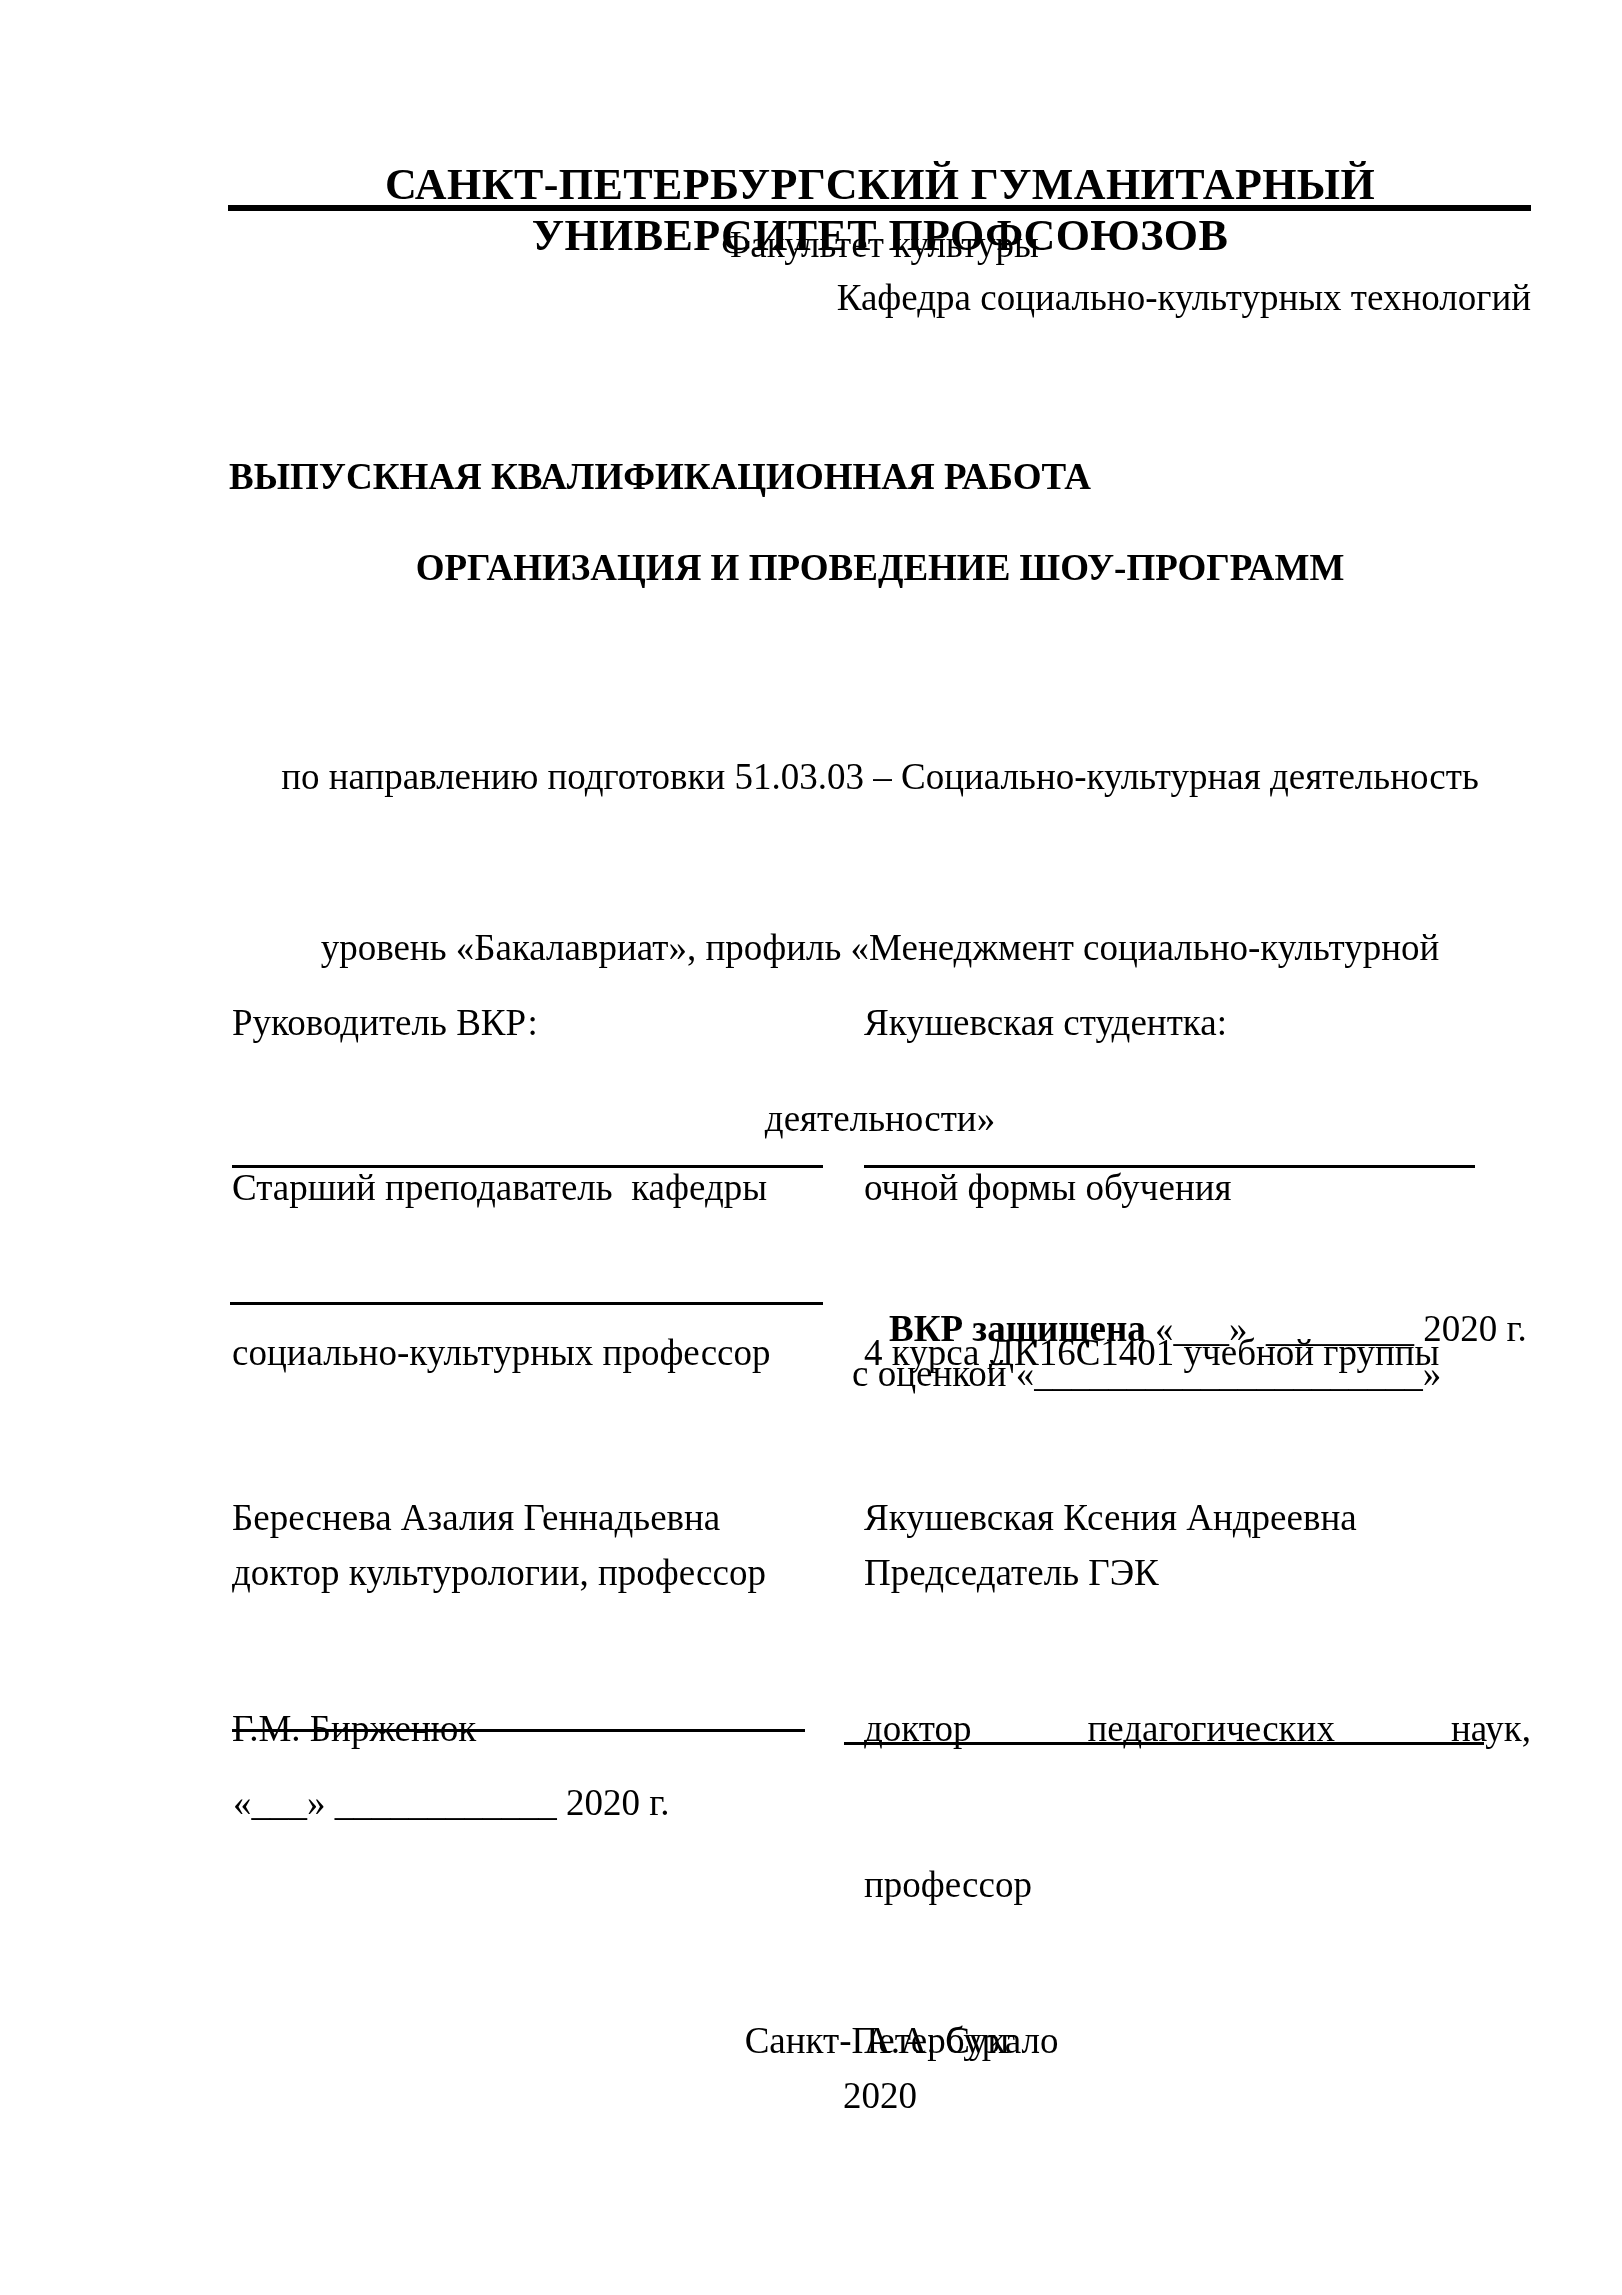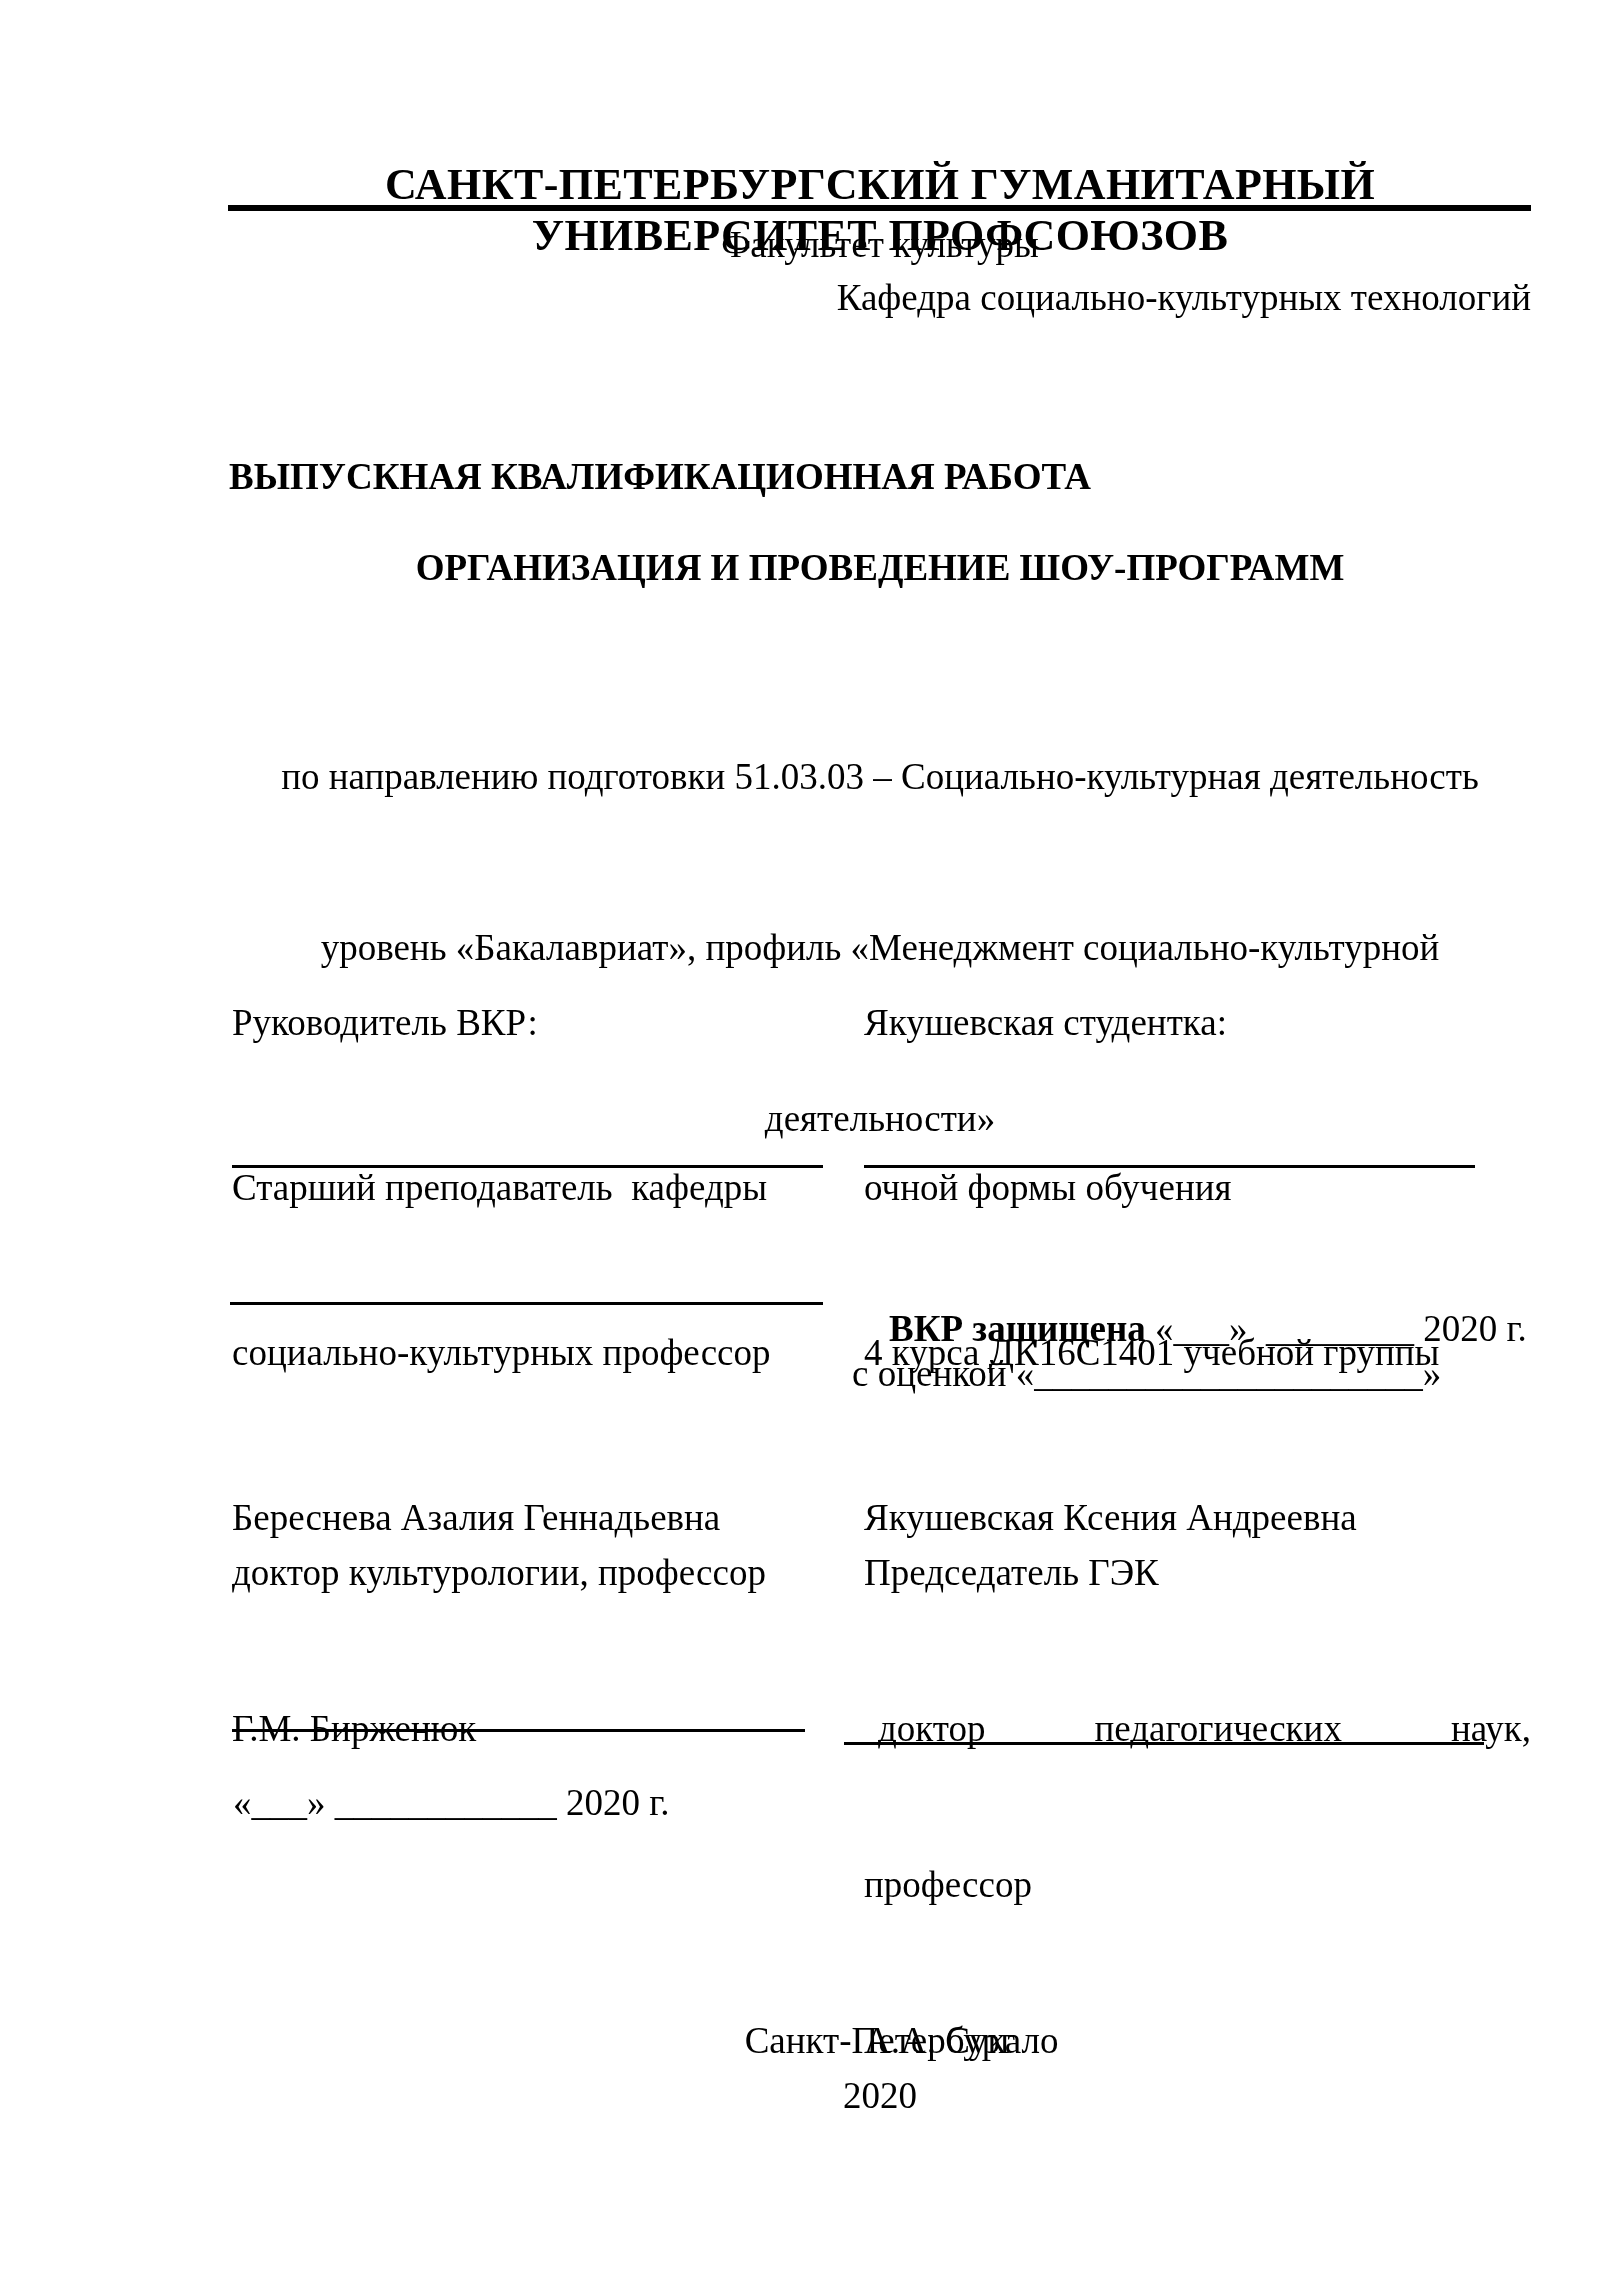--- a/index.html
+++ b/index.html
@@ -72,21 +72,20 @@
 
   .defense-line { left: 852px; top: 1264px; width: 707px; }
   .defense-line .b { font-weight: bold; }
   .grade-line   { left: 852px; top: 1352px; width: 707px; }
 
   .head-dept { left: 232px;  top: 1443px; width: 620px; line-height: 52px; }
   .gek       { left: 864px; top: 1443px; width: 667px; line-height: 52px; }
   .gek .justified {
     text-align: justify;
     text-align-last: justify;
-    margin-left: 14px;
   }
 
   .date-line { left: 233px; top: 1781px; width: 707px; }
 
   .footer-city { left: 229px; top: 2019px; width: 1302px; text-align: center; }
   .footer-year { left: 229px; top: 2074px; width: 1302px; text-align: center; }
 </style>
 </head>
 <body>
 

